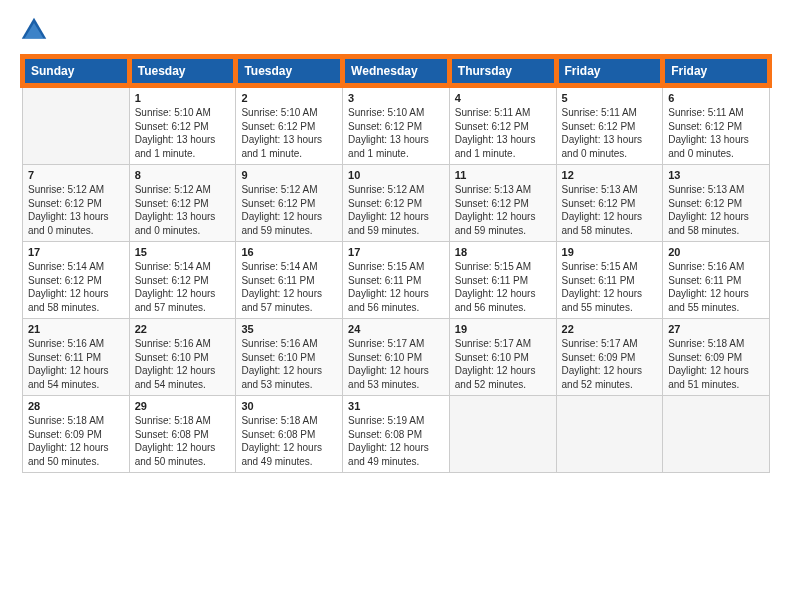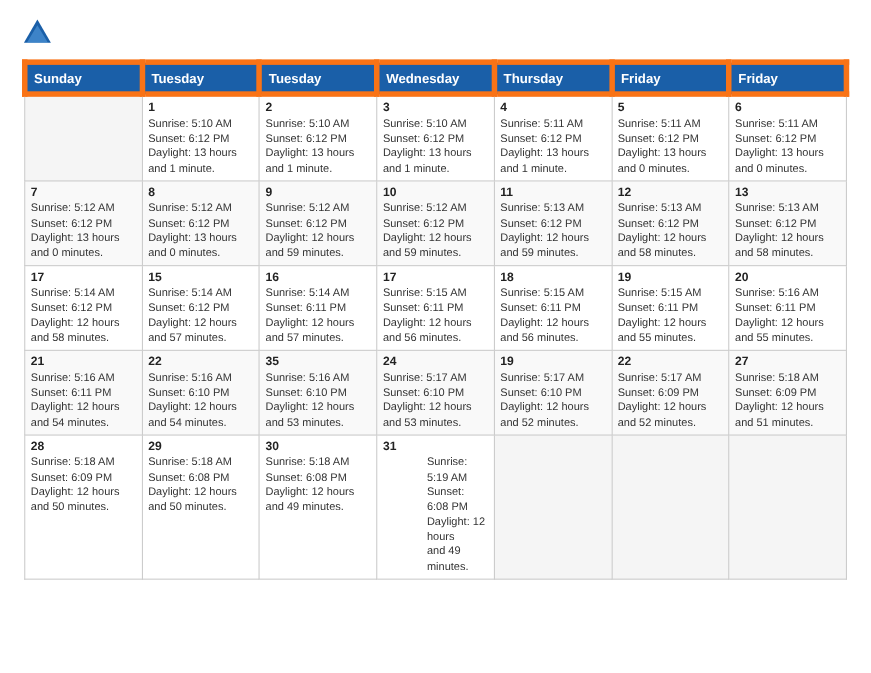--- a/index.html
+++ b/index.html
@@ -344,21 +344,21 @@
           </td>
           <td>
             <span class="day-number">30</span>
             <div class="day-info" style="white-space: pre-line;">Sunrise: 5:18 AM
 Sunset: 6:08 PM
 Daylight: 12 hours
 and 49 minutes.</div>
           </td>
           <td>
             <span class="day-number">31</span>
-            <div class="day-info" style="white-space: pre-line; margin-left: 40px;">Sunrise: 5:19 AM
+            <div class="day-info" style="white-space: pre-line;">Sunrise: 5:19 AM
 Sunset: 6:08 PM
 Daylight: 12 hours
 and 49 minutes.</div>
           </td>
           <td class="empty-cell"></td>
           <td class="empty-cell"></td>
           <td class="empty-cell"></td>
         </tr>
       </tbody>
   </table>

